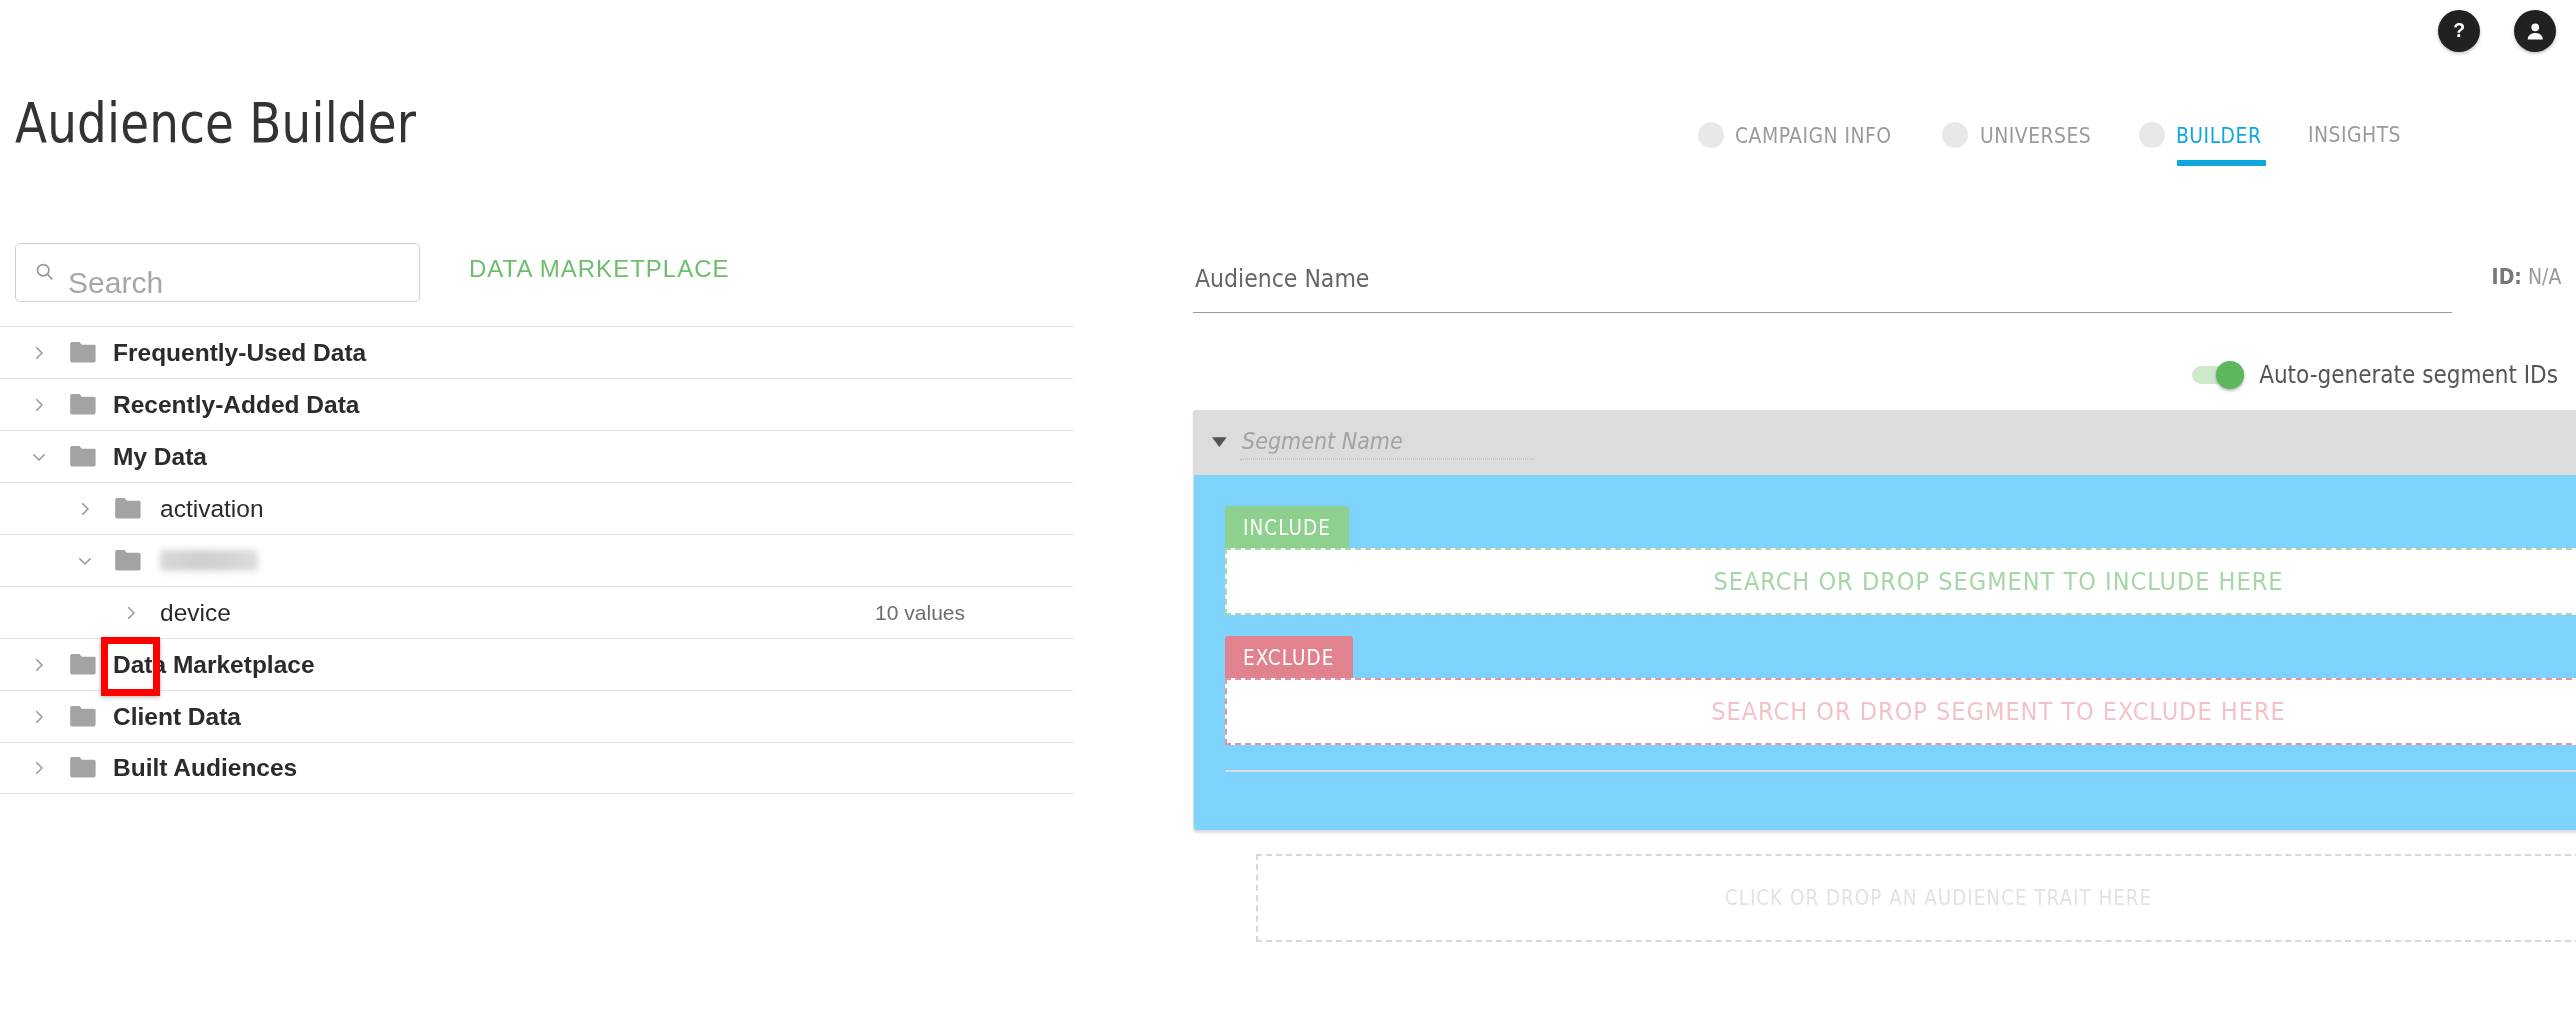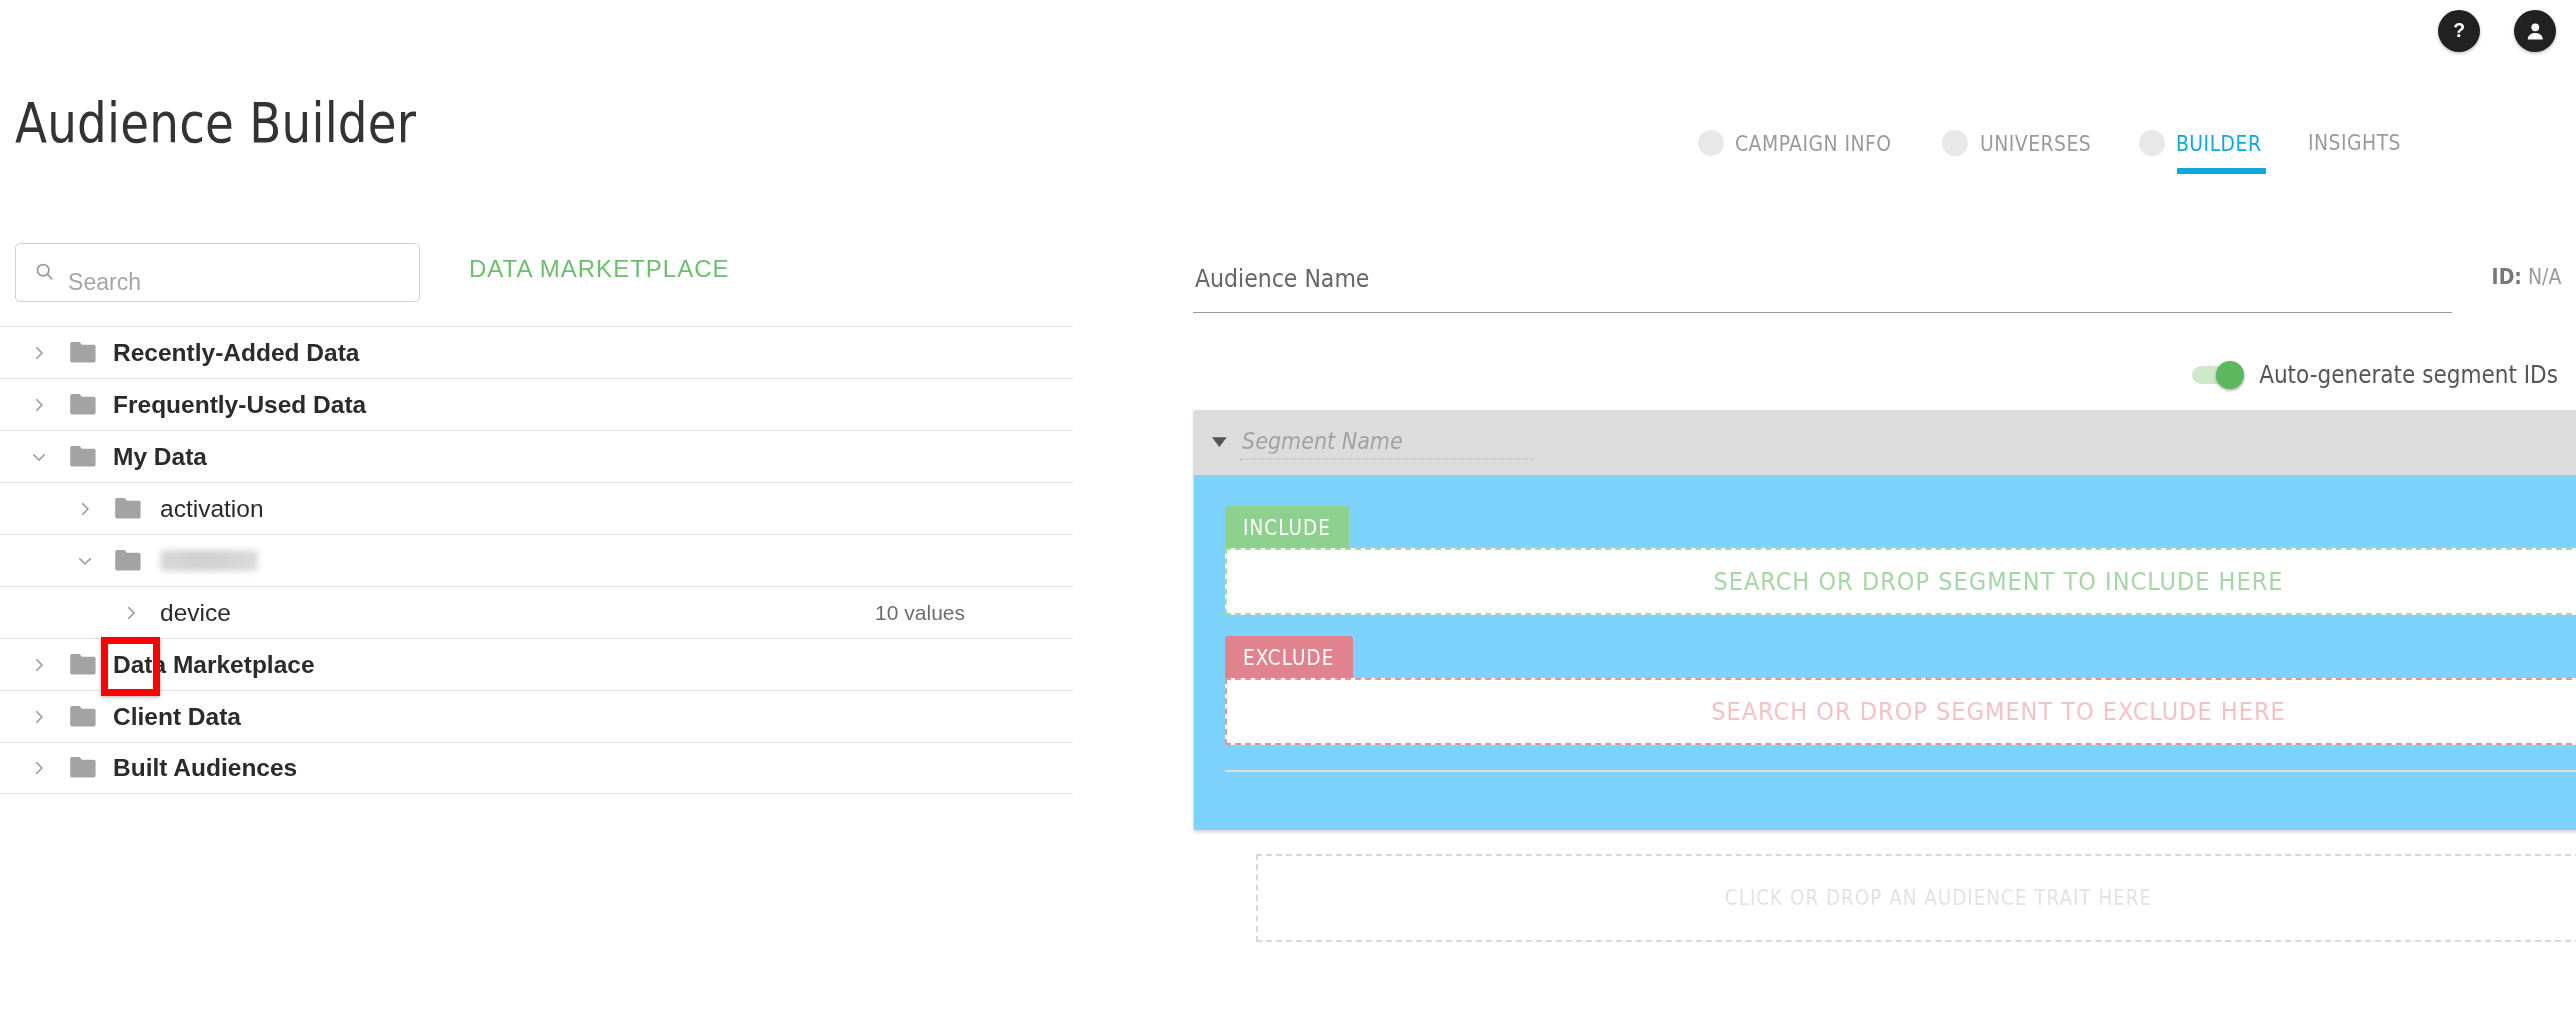--- a/index.html
+++ b/index.html
@@ -28,42 +28,42 @@
   #page-title {
     position:absolute; left:14.7px; top:90px;
     font-size:56px; color:#333; font-weight:400;
     letter-spacing:0.2px;
     font-family: "DejaVu Sans Condensed", "Liberation Sans Narrow", "Liberation Sans", sans-serif;
     transform: scaleX(0.93); transform-origin: left center;
     white-space:nowrap;
   }
 
   
-  #nav { position:absolute; top:130px; left:1698px; display:flex; align-items:flex-start;justify-content:flex-end; }
+  #nav { position:absolute; top:122px; left:1698px; display:flex; align-items:flex-start;justify-content:flex-end; }
   .tab { display:flex; align-items:center; position:relative; padding-bottom:18px; cursor:pointer; }
   .tab + .tab { margin-left:42px; }
   .tab .dot { width:26px; height:26px; border-radius:50%; background:#e8e8e8; margin-right:11.4px; flex:none; }
   .tab .tlabel {
     font-size:22px; letter-spacing:0.5px; color:#9a9a9a; white-space:nowrap;
     font-family: "DejaVu Sans Condensed", "Liberation Sans Narrow", "Liberation Sans", sans-serif;
     transform: scaleX(0.95); transform-origin:left center;
   }
   .tab.active .tlabel { color:#0fa7e0; }
   .tab .underline { position:absolute; left:38px; right:0; bottom:0; height:5.7px; background:#0fa7e0; border-radius:0.8px; }
 
   
   #search-box {
     position:absolute; left:14.7px; top:243px; width:405px; height:59px;
     border:0.8px solid #cfcfcf; border-radius:4.9px;
     display:flex; align-items:center; padding:0 18px; background:#fff;
   }
   #search-box .sicon { margin-right:11.4px; flex:none; color:#9b9b9b; }
   #search-input {
     border:0; outline:0; background:transparent; width:100%;
-    font-size:23px; color:#c2410c;
+    font-size:30px; color:#c2410c;
     font-family:"Liberation Sans", sans-serif;
     margin-top:20px;
   }
   #search-input::placeholder { color:#a6a6a6; }
 
   #data-marketplace-link {
     position:absolute; left:469px; top:255px;
     font-size:24px; letter-spacing:1px; color:#6cbe6c; cursor:pointer;
     font-weight:400;
   }
@@ -249,35 +249,35 @@
     <span class="chev">
       <svg width="18" height="18" viewBox="0 0 24 24" fill="none" stroke="#9b9b9b" stroke-width="2.2" stroke-linecap="round" stroke-linejoin="round">
           <polyline points="9 5 16 12 9 19"></polyline>
         </svg>
     </span>
     <span class="fold">
       <svg width="29" height="24.5" viewBox="0 0 24 20" fill="#a3a3a3">
           <path d="M1 3a1.4 1.4 0 0 1 1.4-1.4h6.4l1.8 2.1h10A1.4 1.4 0 0 1 22 5.1v12A1.4 1.4 0 0 1 20.6 18.5H2.4A1.4 1.4 0 0 1 1 17.1z"></path>
         </svg>
     </span>
+    <span class="tlab bold">Frequently-Used Data</span>
+  </div>
+
+  <div class="trow lvl0">
+    <span class="chev">
+      <svg width="18" height="18" viewBox="0 0 24 24" fill="none" stroke="#9b9b9b" stroke-width="2.2" stroke-linecap="round" stroke-linejoin="round">
+          <polyline points="9 5 16 12 9 19"></polyline>
+        </svg>
+    </span>
+    <span class="fold">
+      <svg width="29" height="24.5" viewBox="0 0 24 20" fill="#a3a3a3">
+          <path d="M1 3a1.4 1.4 0 0 1 1.4-1.4h6.4l1.8 2.1h10A1.4 1.4 0 0 1 22 5.1v12A1.4 1.4 0 0 1 20.6 18.5H2.4A1.4 1.4 0 0 1 1 17.1z"></path>
+        </svg>
+    </span>
     <span class="tlab bold">Recently-Added Data</span>
-  </div>
-
-  <div class="trow lvl0">
-    <span class="chev">
-      <svg width="18" height="18" viewBox="0 0 24 24" fill="none" stroke="#9b9b9b" stroke-width="2.2" stroke-linecap="round" stroke-linejoin="round">
-          <polyline points="9 5 16 12 9 19"></polyline>
-        </svg>
-    </span>
-    <span class="fold">
-      <svg width="29" height="24.5" viewBox="0 0 24 20" fill="#a3a3a3">
-          <path d="M1 3a1.4 1.4 0 0 1 1.4-1.4h6.4l1.8 2.1h10A1.4 1.4 0 0 1 22 5.1v12A1.4 1.4 0 0 1 20.6 18.5H2.4A1.4 1.4 0 0 1 1 17.1z"></path>
-        </svg>
-    </span>
-    <span class="tlab bold">Frequently-Used Data</span>
   </div>
 
   <div class="trow lvl0">
     <span class="chev">
       <svg width="18" height="18" viewBox="0 0 24 24" fill="none" stroke="#9b9b9b" stroke-width="2.2" stroke-linecap="round" stroke-linejoin="round">
           <polyline points="5 9 12 16 19 9"></polyline>
         </svg>
     </span>
     <span class="fold">
       <svg width="29" height="24.5" viewBox="0 0 24 20" fill="#a3a3a3">

